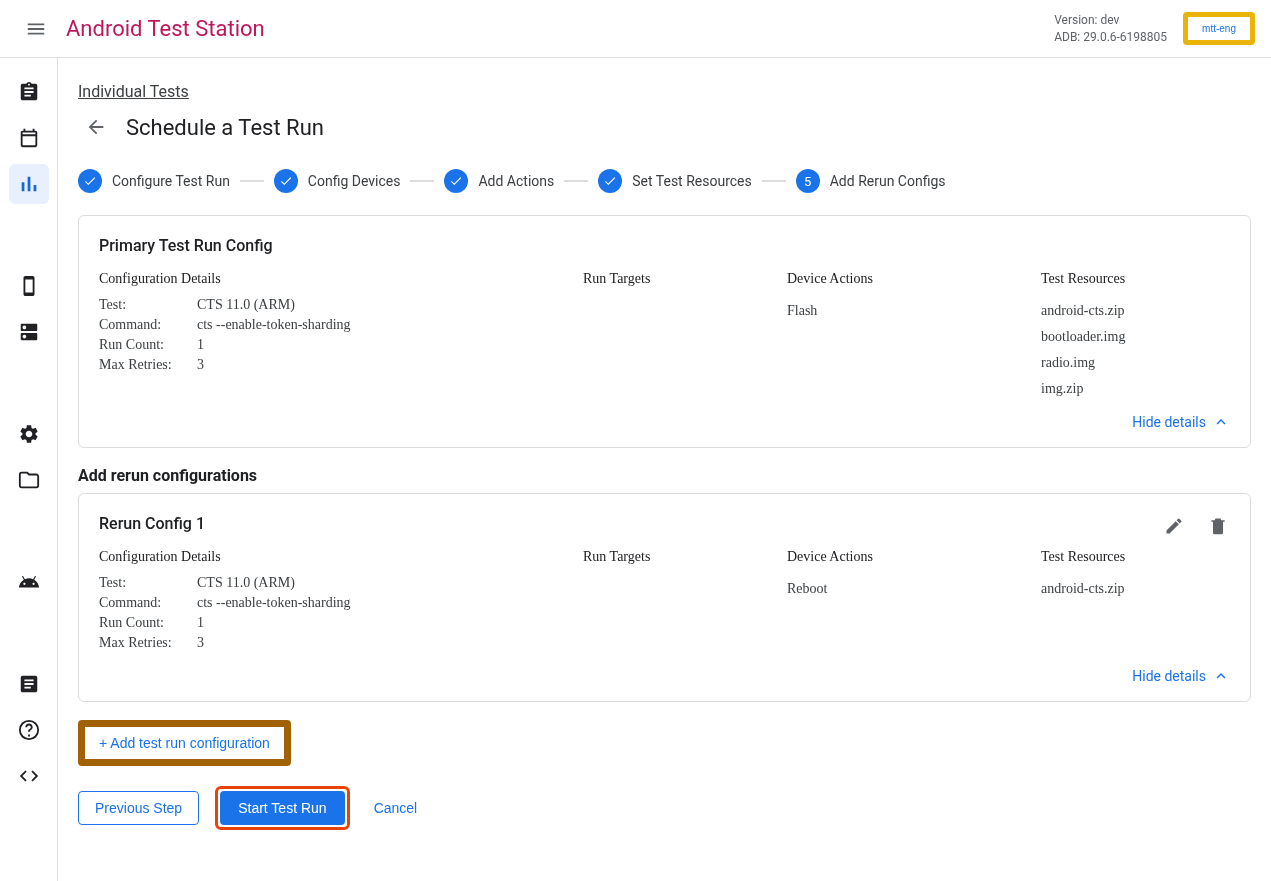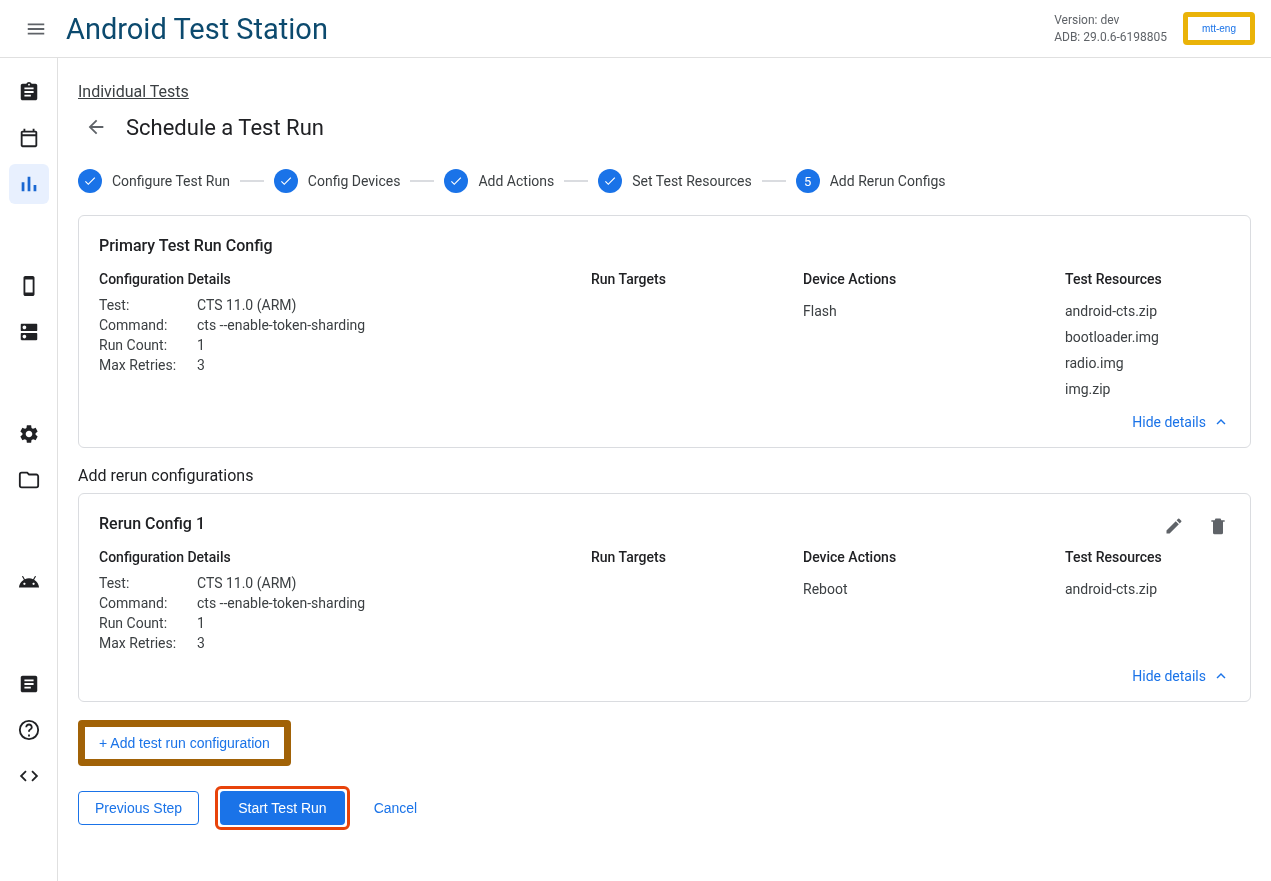--- a/index.html
+++ b/index.html
@@ -1,20 +1,20 @@
 <!DOCTYPE html>
 <html><head>
 <meta charset="utf-8">
 <style>
   * { box-sizing: border-box; margin: 0; padding: 0; }
   body { font-family: Roboto, "Helvetica Neue", Arial, sans-serif; color: #202124; background: #fff; font-size: 14px; }
   .app { display: flex; flex-direction: column; height: 881px; width: 1271px; overflow: hidden; }
   .topbar { display: flex; align-items: center; height: 58px; padding: 0 16px; border-bottom: 1px solid #e0e0e0; }
   .menu-btn { width: 40px; height: 40px; display:flex; align-items:center; justify-content:center; border:none; background:none; color:#5f6368; cursor:pointer; border-radius:50%; }
-  .app-title { font-size: 29px; font-weight: 400; margin-left: 10px; color:#0c4a6e; }
+  .app-title { font-size: 22px; font-weight: 400; margin-left: 10px; color:#be185d; }
   .topbar-right { margin-left:auto; display:flex; align-items:center; gap:16px; }
   .version-info { font-size:12px; color:#5f6368; line-height:1.4; text-align:left; }
   .lab-btn { border:5px solid #eab308; color:#1a73e8; background:#fff; padding:6px 14px; border-radius:4px; font-size:10px; cursor:pointer; }
   .body { display:flex; flex:1; min-height:0; }
   .sidebar { width:58px; border-right:1px solid #e0e0e0; display:flex; flex-direction:column; align-items:center; padding-top:14px; gap:6px; }
   .side-section { display:flex; flex-direction:column; gap:6px; }
   .side-spacer-sm { height: 50px; }
   .side-item { width:40px; height:40px; display:flex; align-items:center; justify-content:center; color:#202124; cursor:pointer; border-radius:6px; }
   .side-item.active { background:#e8f0fe; color:#1967d2; }
   .side-item svg { width:22px; height:22px; fill:currentColor; }
@@ -26,33 +26,33 @@
   .stepper { display:flex; align-items:center; gap:10px; margin-bottom:22px; flex-wrap:wrap; }
   .step { display:flex; align-items:center; gap:10px; }
   .step-badge { width:24px; height:24px; border-radius:50%; background:#1a73e8; color:#fff; display:flex; align-items:center; justify-content:center; font-size:13px; }
   .step-badge svg { width:14px; height:14px; fill:#fff; }
   .step-label { font-size:14px; color:#3c4043; }
   .step-sep { width:24px; height:2px; background:#dadce0; }
   .card { border:1px solid #dadce0; border-radius:6px; padding:20px 20px 16px 20px; margin-bottom:18px; position:relative; }
   .card-title { font-size:16px; font-weight:500; margin-bottom:16px; }
   .card-actions { position:absolute; top:14px; right:14px; display:flex; gap:8px; }
   .icon-btn { width:36px; height:36px; border:none; background:none; display:flex; align-items:center; justify-content:center; color:#5f6368; cursor:pointer; border-radius:50%; }
-  .cols { display:flex; gap:32px; }
+  .cols { display:flex; gap:24px;font-family:Liberation Serif, serif; }
   .col { display:flex; flex-direction:column; }
   .col.config { flex: 0 0 460px; }
   .col.run    { flex: 0 0 180px; }
   .col.act    { flex: 0 0 230px; }
   .col.res    { flex: 1; }
   .col-head { font-size:14px; font-weight:500; color:#202124; margin-bottom:10px; }
   .kv { display:flex; font-size:14px; color:#3c4043; margin-bottom:4px; }
   .kv .k { width:98px; color:#3c4043; }
   .kv .v { color:#3c4043; }
   .plain { font-size:14px; color:#3c4043; margin-bottom:4px;margin-top:6px; }
   .hide-details { display:flex; justify-content:flex-end; align-items:center; gap:6px; color:#1a73e8; font-size:14px; margin-top:12px; cursor:pointer; }
-  .section-title { font-size:16px; font-weight:400; margin:12px 0 8px 0; }
+  .section-title { font-size:16px; font-weight:700; margin:12px 0 8px 0; }
   .section-desc { font-size:13px; color:#5f6368; margin-bottom:18px; }
   .add-config-btn { border:7px solid #a16207; color:#1a73e8; background:#fff; padding:8px 14px; border-radius:4px; font-size:14px; cursor:pointer; margin-bottom:20px; }
   .footer-btns { display:flex; align-items:center; gap:16px; }
   .btn-outline { border:1px solid #1a73e8; color:#1a73e8; background:#fff; padding:8px 16px; border-radius:4px; font-size:14px; cursor:pointer; }
   .btn-filled { border:none; color:#fff; background:#1a73e8; padding:9px 18px; border-radius:4px; font-size:14px; cursor:pointer; }
   .btn-text { border:none; color:#1a73e8; background:none; padding:8px 8px; font-size:14px; cursor:pointer; }
   .highlight-box { border:3px solid #e8430a; border-radius:6px; padding:2px; display:inline-block; }
   svg { display:block; }
 </style>
 </head>

